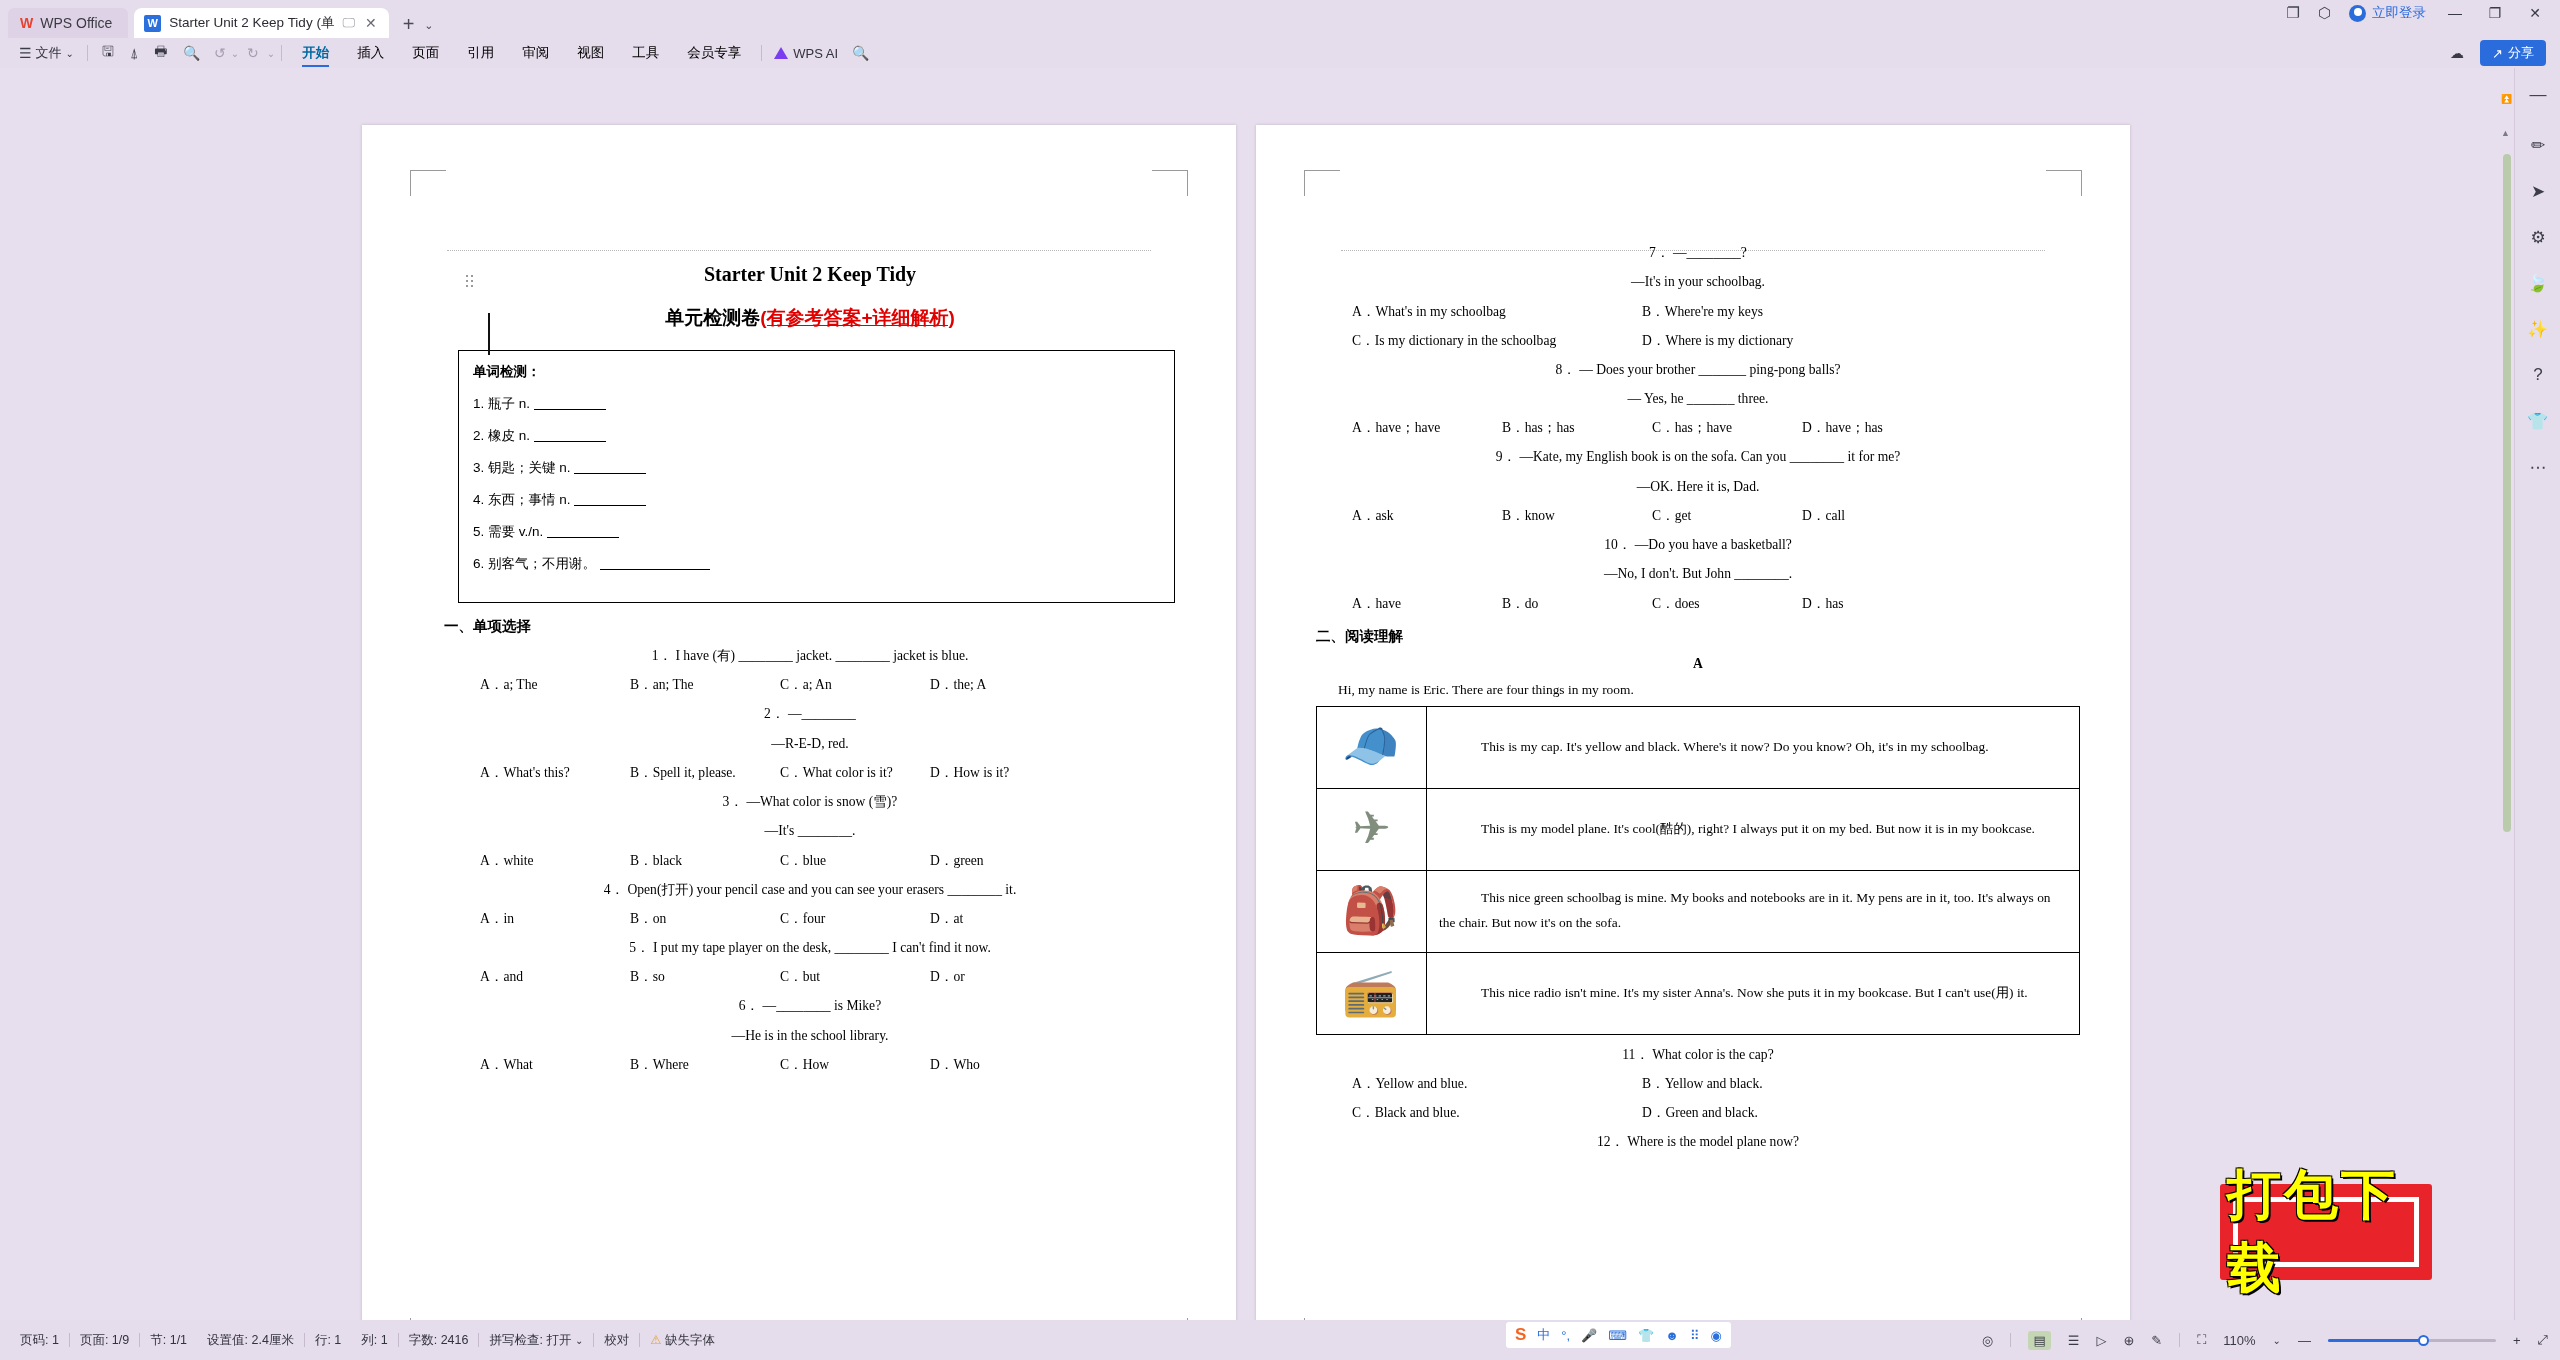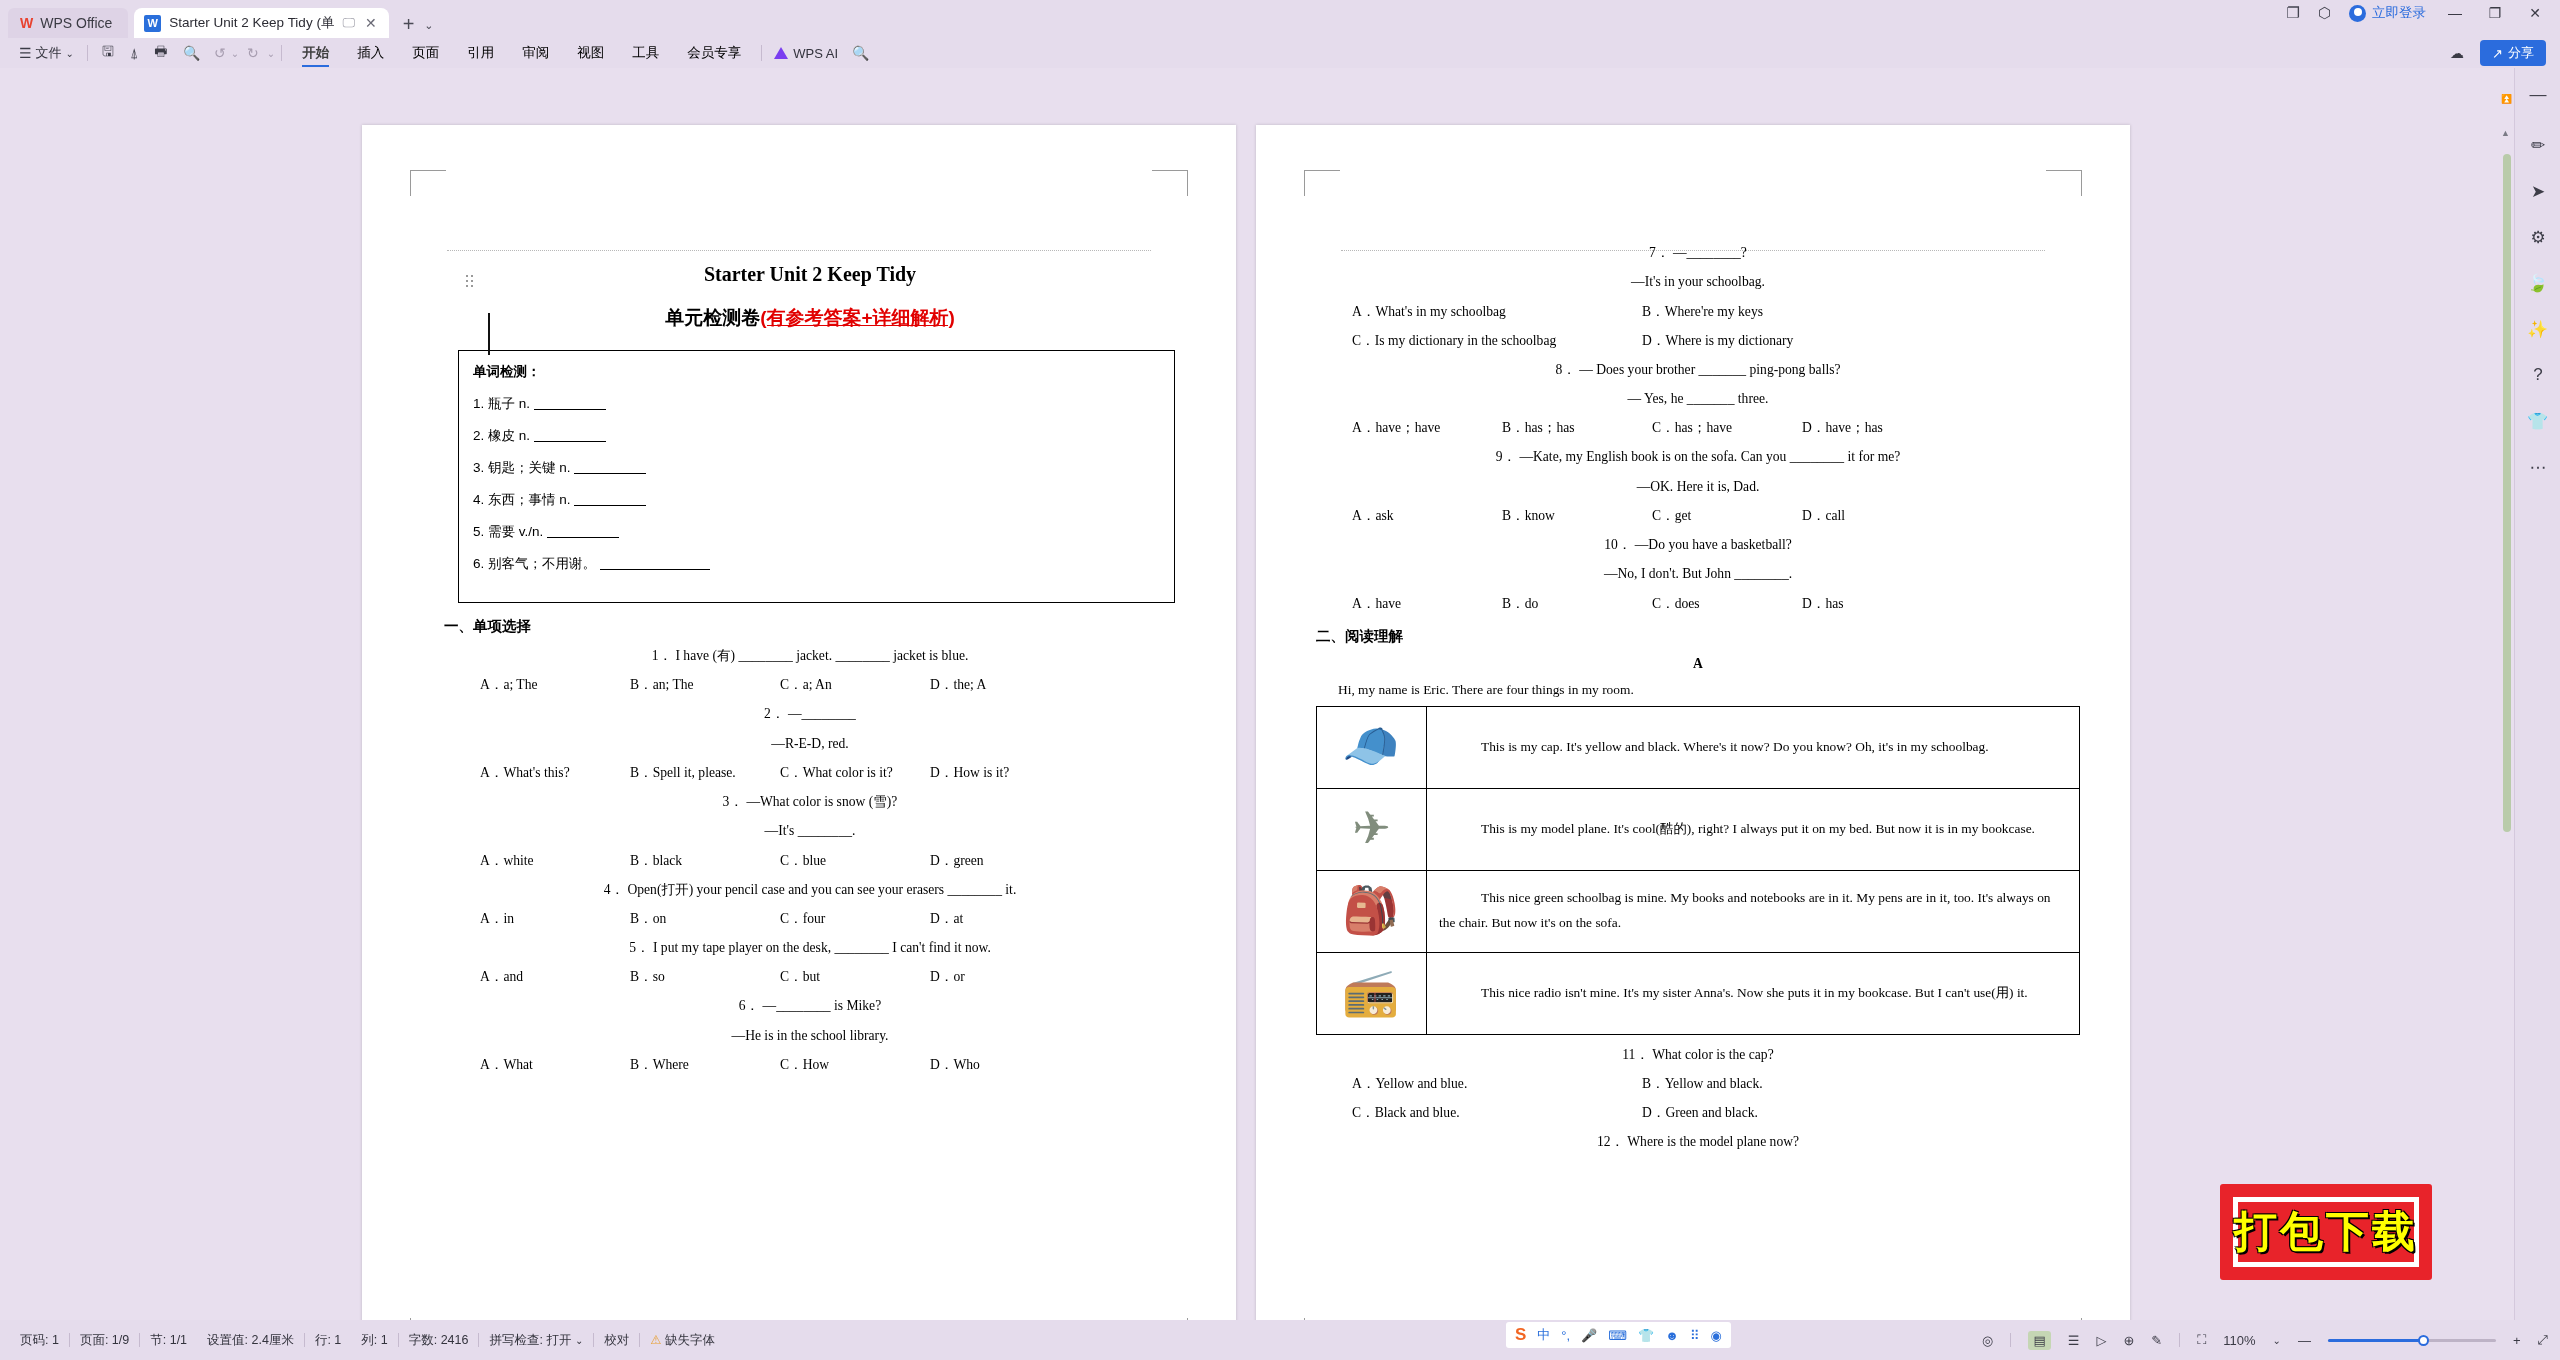--- a/index.html
+++ b/index.html
@@ -47,21 +47,21 @@
   
   .ribbon {
     height: 30px; background: #e5dcec; display: flex; align-items: center;
     padding-left: 12px; gap: 0; position: relative; flex: none;
   }
   .rb-item { font-size: 13px; color: #33333d; display: flex; align-items: center; gap: 4px; padding: 0 7px; height: 26px; }
   .rb-sep { width: 1px; height: 16px; background: #c6bacf; margin: 0 6px; }
   .rb-ico { font-size: 14px; color: #3b3b46; }
   .rb-ico.dim { color: #a79db0; }
   .rb-tab { font-size: 13.5px; color: #000000; padding: 0 14px; height: 28px; display:flex; align-items:center; position: relative; }
-  .rb-tab.active { color: #404040; font-weight: bold; }
+  .rb-tab.active { color: #0369a1; font-weight: bold; }
   .rb-tab.active::after { content:""; position:absolute; left: 14px; right: 14px; bottom: 0px; height: 2px; background: #2b6cdd; }
   .wpsai { display: flex; align-items: center; gap: 5px; font-size: 13px; color: #33333d; padding-left: 6px;}
   .ai-tri { width: 0; height: 0; border-left: 7px solid transparent; border-right: 7px solid transparent; border-bottom: 12px solid #7a3df0; }
   .rb-right { position: absolute; right: 14px; display: flex; align-items: center; gap: 16px; }
   .share-btn {
     background: #2b6cdd; color: #fff; font-size: 13px; border-radius: 4px;
     padding: 4px 12px; display: flex; align-items: center; gap: 5px; border: none;
   }
 
   
@@ -126,21 +126,21 @@
   .stamp {
     position: absolute; right: 128px; bottom: 40px; width: 212px; height: 96px;
     background: #e8232a; border: 7px solid #e8232a; border-radius: 3px;
     display: flex; align-items: center; justify-content: center;
     box-shadow: inset 0 0 0 4px #e8232a;
   }
   .stamp::before {
     content:""; position:absolute; inset:6px; border: 5px solid #fff;
   }
   .stamp span {
-    position: relative; color: #ffff00; font-size: 43px; font-weight: bold;
+    position: relative; color: #ffff00; font-size: 54px; font-weight: bold;
     letter-spacing: 3px; text-shadow: 2px 2px 0 #000, -1px -1px 0 #000, 1px -1px 0 #000, -1px 1px 0 #000;
   }
 
   
   .status {
     height: 40px; background: #e5dcec; display: flex; align-items: center;
     font-size: 12.5px; color: #33333d; padding: 0 10px; gap: 0; flex: none; position: relative;
   }
   .st { padding: 0 10px; white-space: nowrap; }
   .st-sep { width: 1px; height: 14px; background: #c6bacf; }

